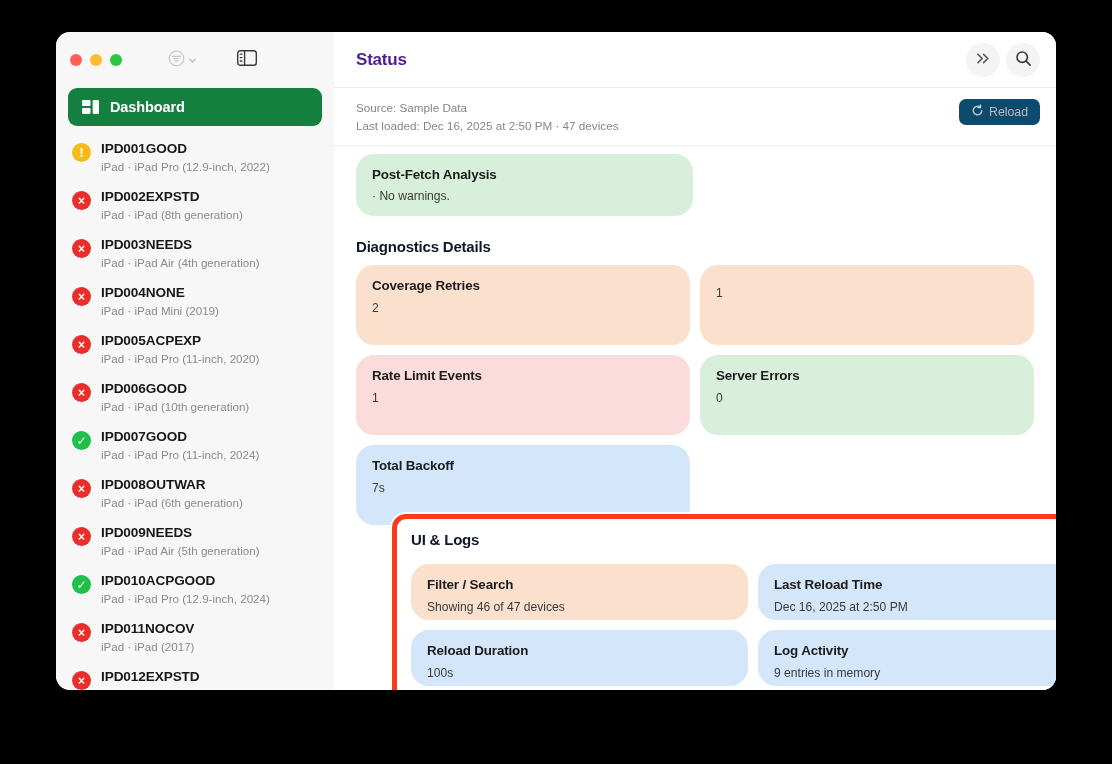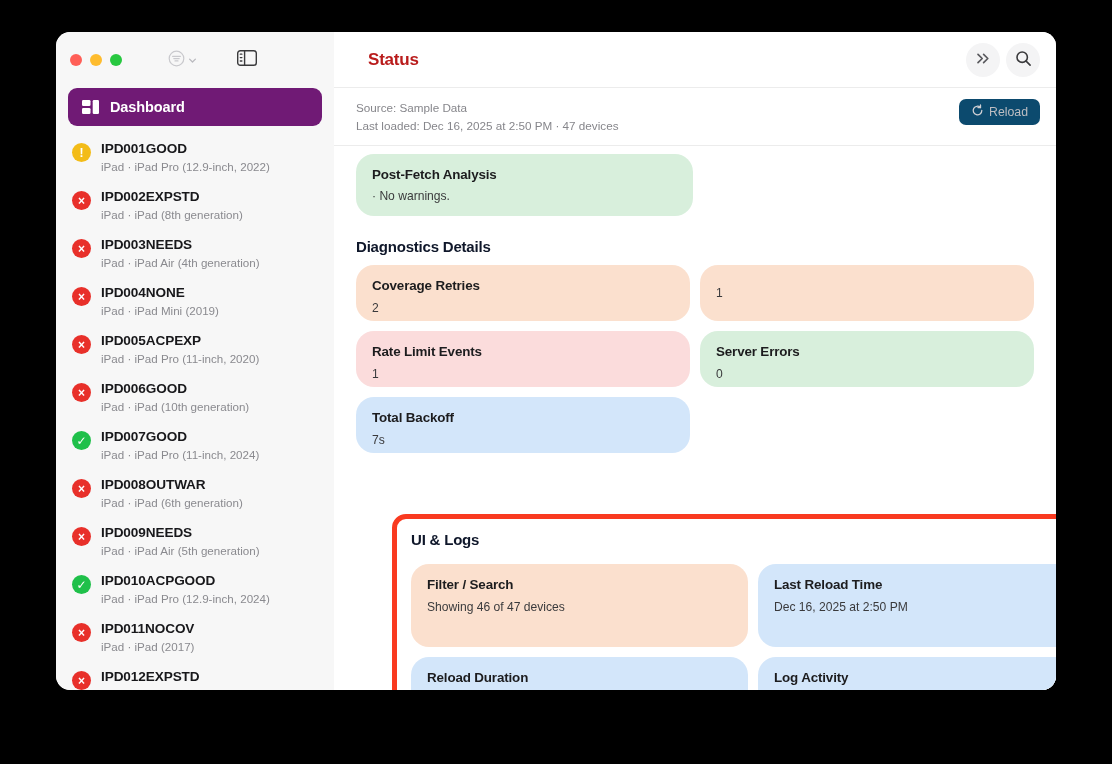--- a/index.html
+++ b/index.html
@@ -53,21 +53,21 @@
     cursor: default;
   }
   .tb-spacer2 { width: 20px; }
 
   .sb-scroll {
     flex: 1;
     overflow: hidden;
     padding: 0 12px;
   }
   .nav-item {
-    background: #701a75;
+    background: #15803d;
     color: #ffffff;
     border-radius: 9px;
     height: 38px;
     display: flex;
     align-items: center;
     gap: 11px;
     padding: 0 14px;
     margin-bottom: 9px;
     font-size: 14.5px;
     font-weight: bold;
@@ -125,24 +125,23 @@
     height: 56px;
     flex: 0 0 56px;
     display: flex;
     align-items: center;
     padding: 0 16px 0 22px;
     border-bottom: 1px solid #ececec;
   }
   .main-title {
     font-size: 17px;
     font-weight: bold;
-    color: #b91c1c;
+    color: #4c1d95;
     letter-spacing: -0.2px;
     flex: 1;
-    margin-left: 12px;
   }
   .round-btn {
     width: 34px; height: 34px;
     border-radius: 50%;
     background: #f4f4f5;
     display: flex; align-items: center; justify-content: center;
     margin-left: 6px;
     border: none;
   }
 
@@ -210,38 +209,38 @@
     font-weight: bold;
     color: #0f172a;
     letter-spacing: -0.2px;
     margin: 22px 0 10px 0;
   }
   .grid2 {
     display: grid;
     grid-template-columns: 1fr 1fr;
     gap: 10px 10px;
   }
-  .grid2 .card { height: 56px; }
+  .grid2 .card { height: 80px; }
 
   
   .highlight-panel {
     position: absolute;
     left: 336px;
     top: 482px;
     width: 722px;
     height: 204px;
     border: 5px solid #f93a20;
     border-radius: 14px;
     background: #ffffff;
     padding: 10px 14px 14px 14px;
     z-index: 20;
     box-shadow: 0 0 0 2px rgba(255,255,255,0.9);
   }
   .highlight-panel .section-title { margin: 2px 0 16px 0; }
-  .highlight-panel .grid2 .card { height: 83px; }
+  .highlight-panel .grid2 .card { height: 56px; }
 </style>
 </head>
 <body>
 
 <div class="window">
 
   <aside class="sidebar">
 
     <div class="sb-toolbar">
       <div class="traffic">

